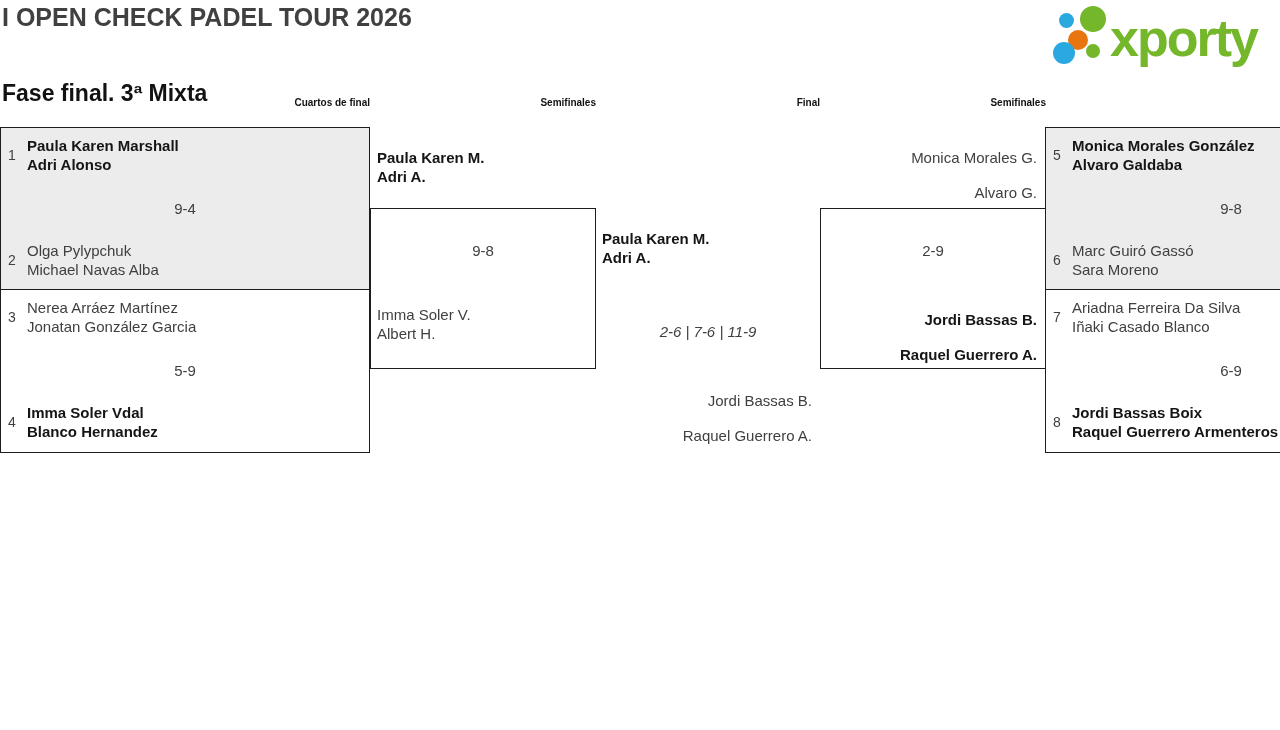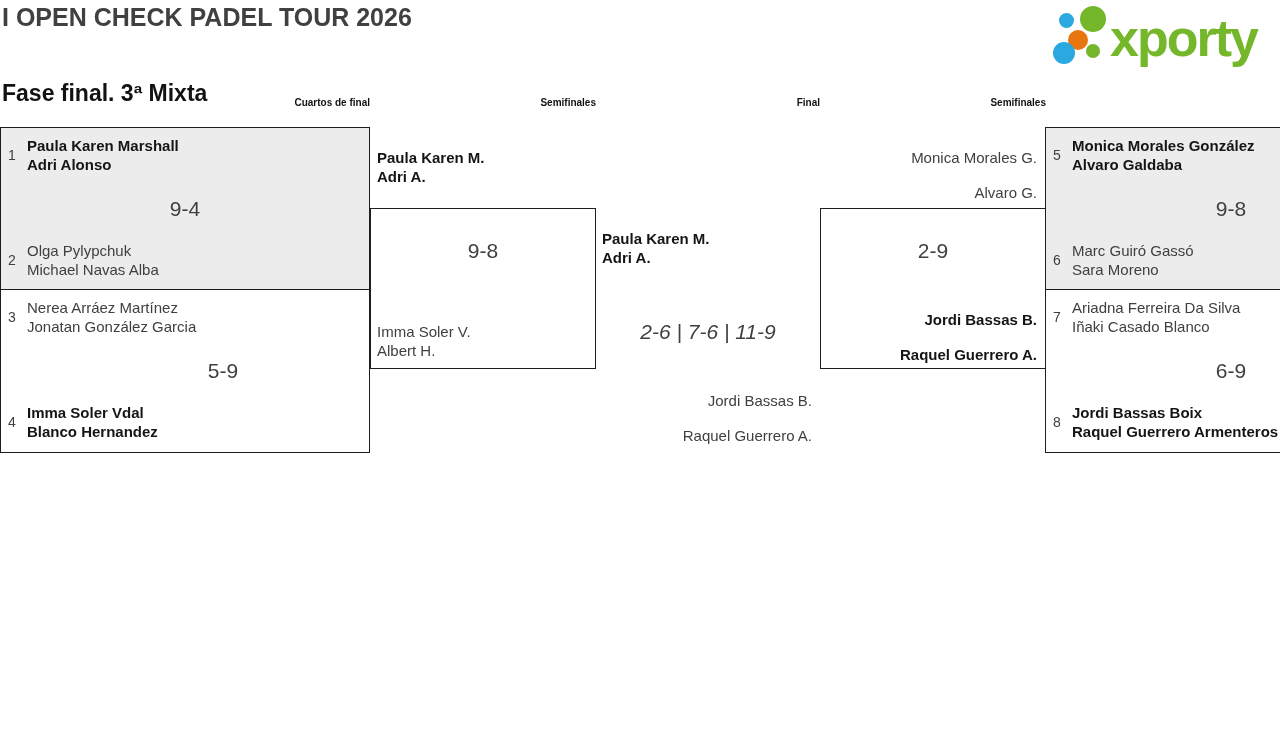--- a/index.html
+++ b/index.html
@@ -38,21 +38,21 @@
   
   .team{display:flex;align-items:center;gap:8px;}
   .seed{font-size:14px;color:#3f3f3f;width:11px;flex:0 0 auto;}
   .names{display:flex;flex-direction:column;}
   .names span{font-size:15px;line-height:19px;color:#3f3f3f;white-space:nowrap;}
   .winner .names span{font-weight:700;color:#151515;}
   .align-right{justify-content:flex-end;text-align:right;}
   .align-right .names{align-items:flex-end;gap:16px;}
 
   
-  .score{font-size:21px;line-height:19px;color:#3f3f3f;text-align:center;white-space:nowrap;}
+  .score{font-size:15px;line-height:19px;color:#3f3f3f;text-align:center;white-space:nowrap;}
 </style>
 </head>
 <body>
 
 <div class="abs page-title">I OPEN CHECK PADEL TOUR 2026</div>
 <div class="abs page-subtitle">Fase final. 3ª Mixta</div>
 
 <div class="abs logo">
   <span class="dot dot-blue-sm"></span>
   <span class="dot dot-green-lg"></span>
@@ -93,37 +93,37 @@
   </span>
 </div>
 
 <div class="abs team" style="left:8px;top:298px;">
   <span class="seed">3</span>
   <span class="names">
     <span>Nerea Arráez Martínez</span>
     <span>Jonatan González Garcia</span>
   </span>
 </div>
-<div class="abs score" style="left:0;top:361px;width:370px;padding-left:38px;">5-9</div>
+<div class="abs score" style="left:0;top:361px;width:370px;">5-9</div>
 <div class="abs team winner" style="left:8px;top:403px;">
   <span class="seed">4</span>
   <span class="names">
     <span>Imma Soler Vdal</span>
     <span>Blanco Hernandez</span>
   </span>
 </div>
 
 <div class="abs team winner" style="left:377px;top:148px;">
   <span class="names">
     <span>Paula Karen M.</span>
     <span>Adri A.</span>
   </span>
 </div>
 <div class="abs score" style="left:370px;top:241px;width:226px;">9-8</div>
-<div class="abs team" style="left:377px;top:322px;">
+<div class="abs team" style="left:377px;top:305px;">
   <span class="names">
     <span>Imma Soler V.</span>
     <span>Albert H.</span>
   </span>
 </div>
 
 <div class="abs team winner" style="left:602px;top:229px;">
   <span class="names">
     <span>Paula Karen M.</span>
     <span>Adri A.</span>

